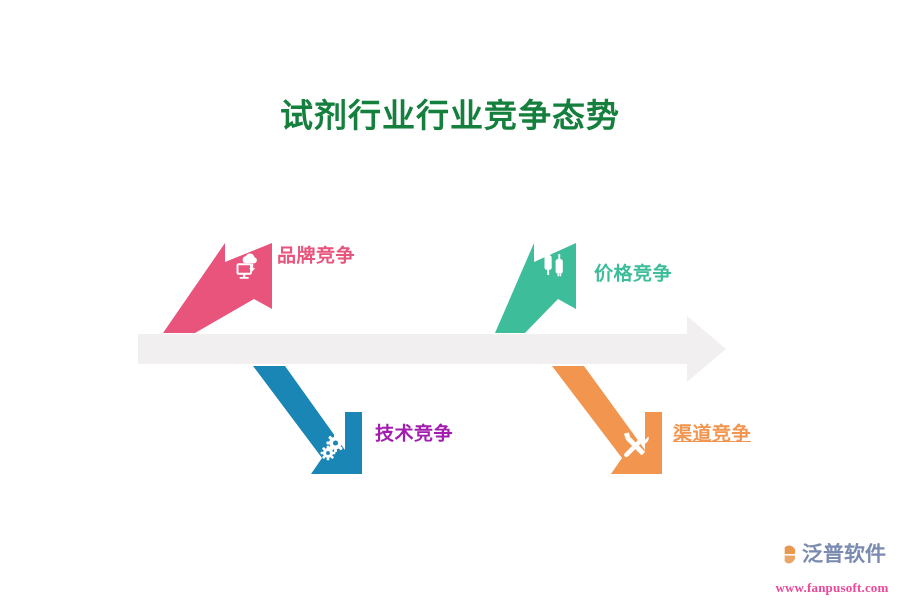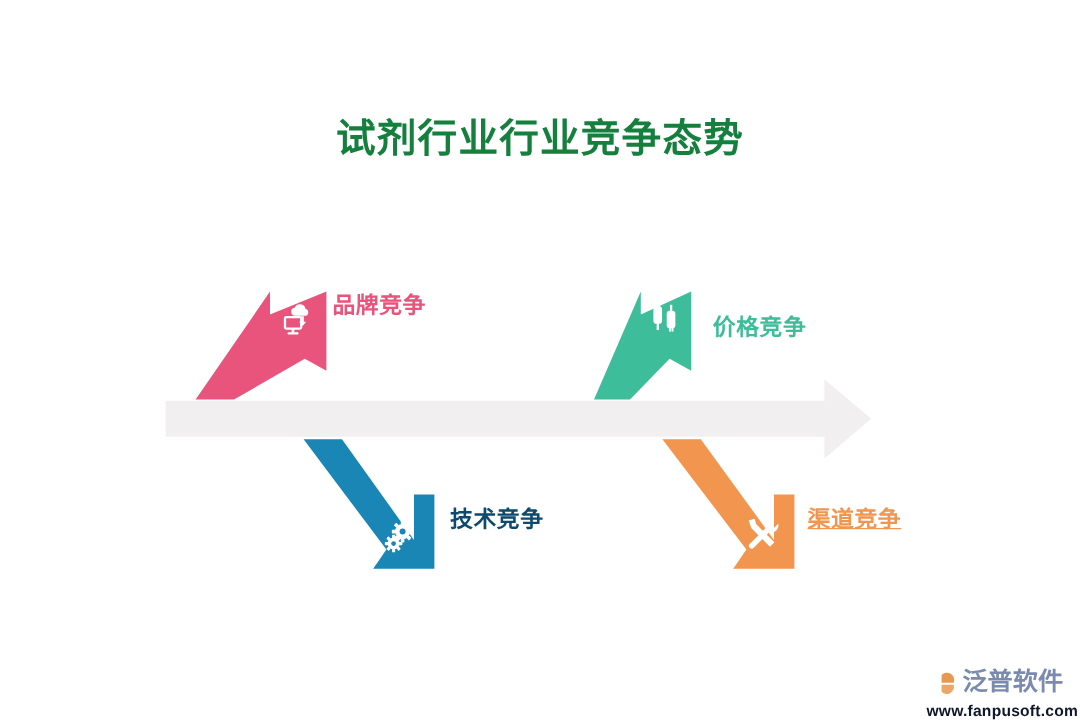--- a/index.html
+++ b/index.html
@@ -50,57 +50,56 @@
   .branch-label {
     position: absolute;
     font-size: 19px;
     font-weight: bold;
     white-space: nowrap;
     letter-spacing: 0.5px;
     line-height: 1;
   }
   .label-brand    { left: 277px; top: 246px; color: #e8547c; }
   .label-price    { left: 594px; top: 246px; color: #3ebd9a; margin-top: 18px; }
-  .label-tech     { left: 375px; top: 424px; color: #0c4a6e; }
+  .label-tech     { left: 375px; top: 424px; color: #a21caf; }
   .label-channel  { left: 673px; top: 424px; color: #f2954f; text-decoration: underline; }
 
   
   #brand-logo {
     position: absolute;
     left: 772px;
     top: 538px;
     width: 120px;
     height: 50px;
   }
   #brand-logo .logo-row {
     display: flex;
     align-items: center;
     gap: 3px;
     height: 30px;
-    margin-top: 15px;
   }
   #brand-logo .logo-mark {
     width: 27px;
     height: 27px;
     flex: 0 0 auto;
   }
   #brand-logo .logo-word {
     font-size: 21px;
     font-weight: bold;
     color: #7b8bb0;
     letter-spacing: 0px;
     line-height: 1;
     white-space: nowrap;
   }
   #brand-logo .logo-url {
-    margin-top: 2px;
-    font-family: Liberation Sans, sans-serif;
+    margin-top: 12px;
+    font-family: Liberation Serif, serif;
     font-size: 13px;
     font-weight: bold;
-    color: #0f172a;
+    color: #ec4899;
     letter-spacing: 0.2px;
     text-align: center;
     white-space: nowrap;
   }
 </style>
 </head>
 <body>
 
 <div id="canvas">
 

